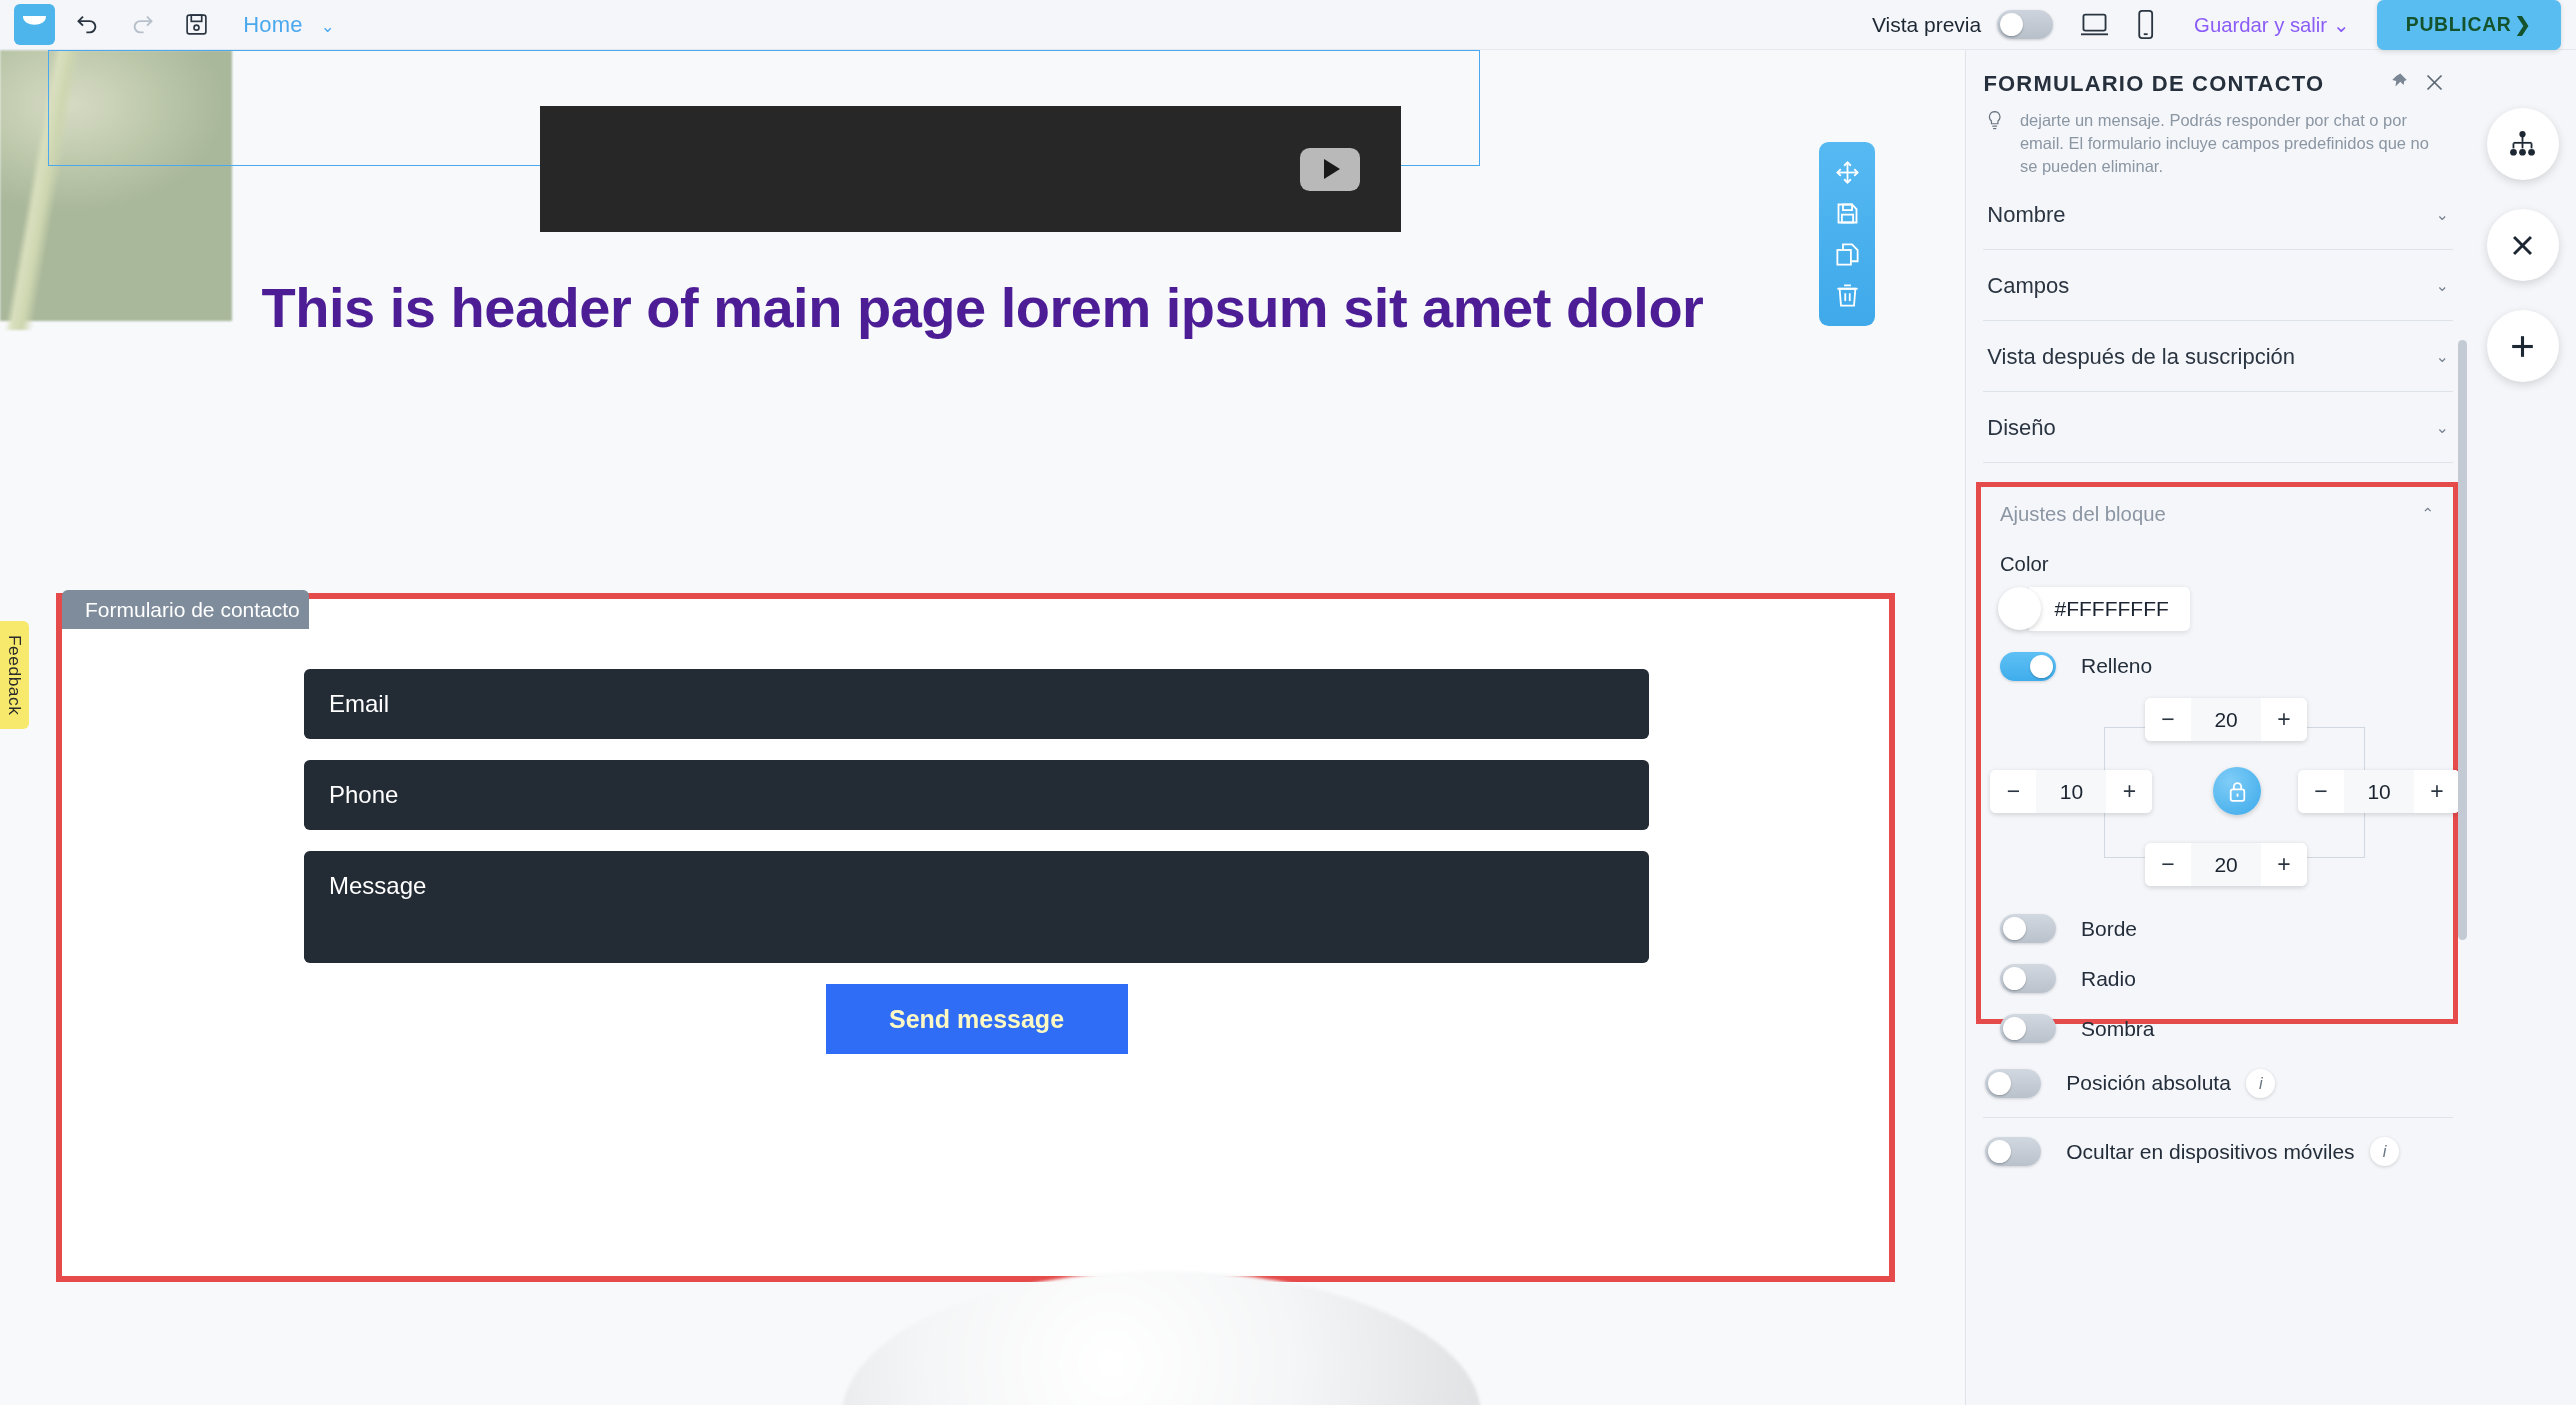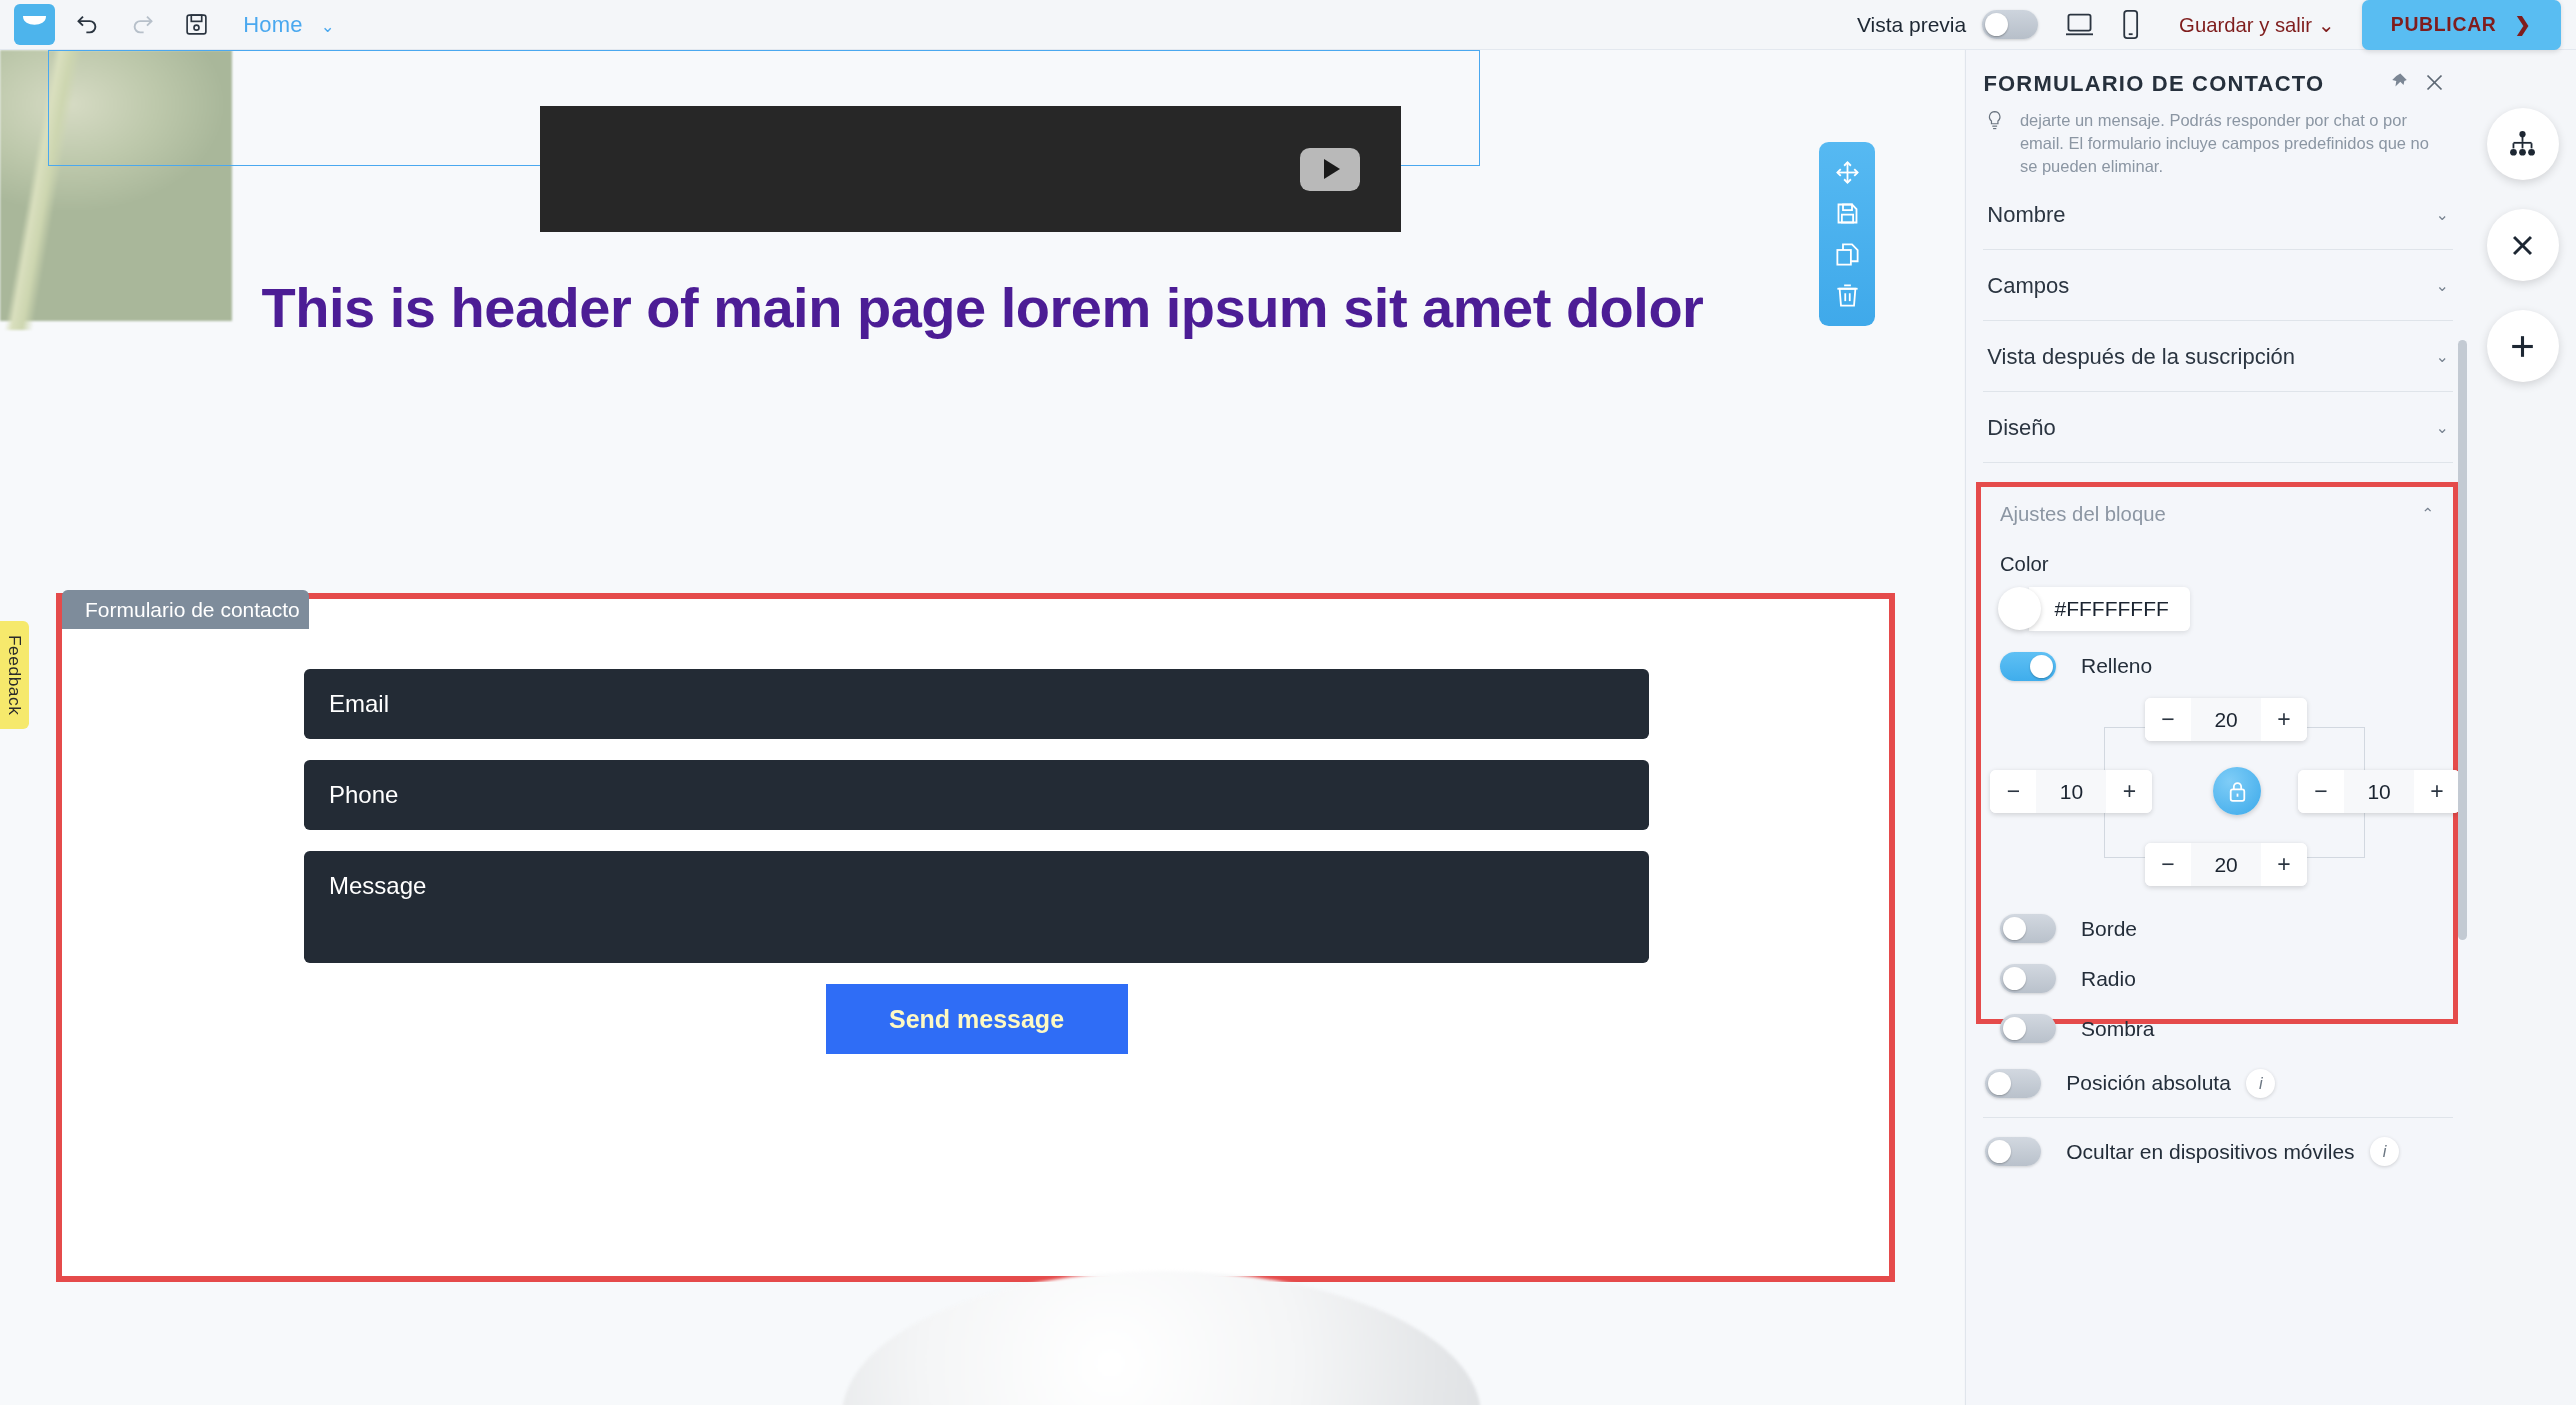--- a/index.html
+++ b/index.html
@@ -43,27 +43,27 @@
     box-shadow: 0 1px 2.9px rgba(0,0,0,.18);
   }
   .toggle .knob {
     position: absolute; top: 2.9px; left: 2.9px;
     width: 23px; height: 23px; border-radius: 50%;
     background: #fff; box-shadow: 0 1px 1.9px rgba(0,0,0,.3);
     transition: left .15s;
   }
   .device-icon { margin-left: 25px; cursor: pointer; display: flex; align-items: center; }
   .guardar {
-    margin-left: 39px; color: #7f1d1d; font-size: 20.3px; cursor: pointer;
+    margin-left: 39px; color: #8b5cf6; font-size: 20.3px; cursor: pointer;
   }
   .publicar {
-    margin-left: 27px; background: #59bdf2; color: #7f1d1d;
+    margin-left: 27px; background: #59bdf2; color: #14532d;
     font-size: 19.4px; font-weight: 700; letter-spacing: 0.7px;
     padding: 13.5px 29px; border-radius: 6.8px; cursor: pointer;
-    display: flex; align-items: center; gap: 18px;
+    display: flex; align-items: center; gap: 3px;
     box-shadow: 0 1.9px 4.8px rgba(0,0,0,.12);
   }
 
   
   .canvas {
     position: absolute; top: 50px; left: 0;
     width: 1964px; height: 1355px;
     background: #f7f9fb;
     overflow: hidden;
   }

